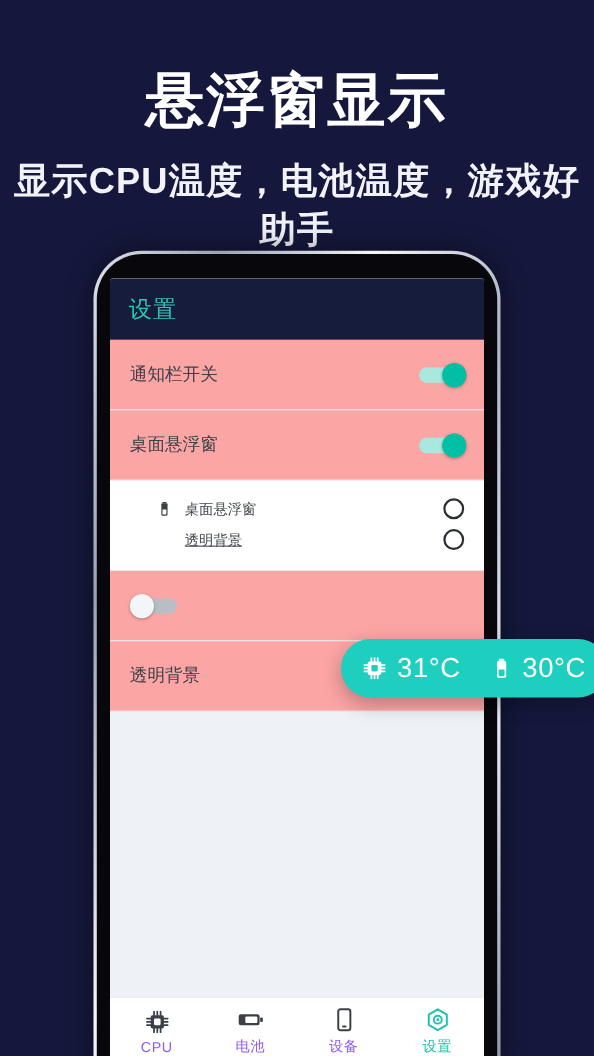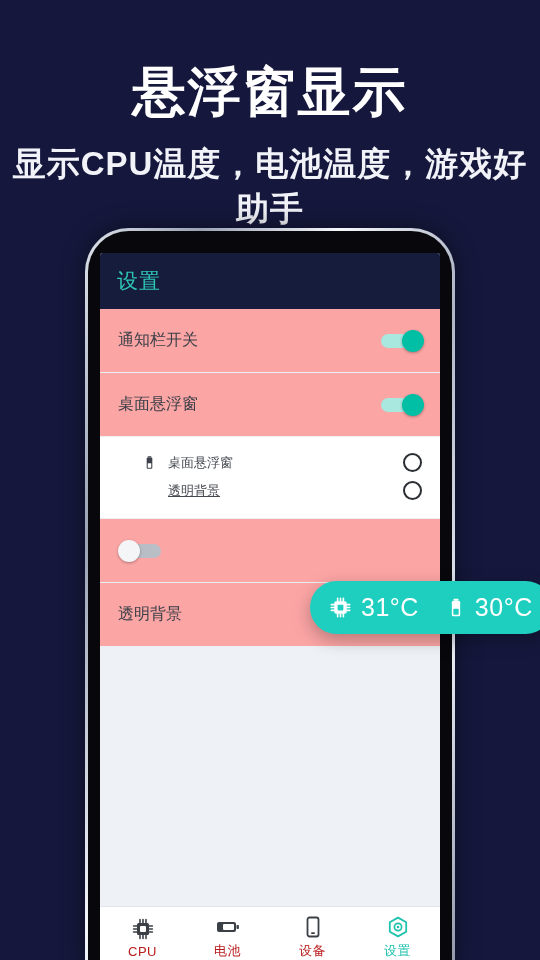--- a/index.html
+++ b/index.html
@@ -163,21 +163,21 @@
     display:flex;
   }
   .navitem{
     flex:1 1 0;
     display:flex; flex-direction:column;
     align-items:center; justify-content:center;
     gap:3px;
   }
   .navitem .navlabel{
     font-size:13px;
-    color:#b91c1c;
+    color:#8b5cf6;
     letter-spacing:.5px;
   }
   .navitem.active .navlabel{ color:#1fc2ad; }
   .navicon{ height:24px; display:flex; align-items:center; }
 
   
   .floatwidget{
     position:absolute;
     left:310px; top:581px;
     height:53px;

